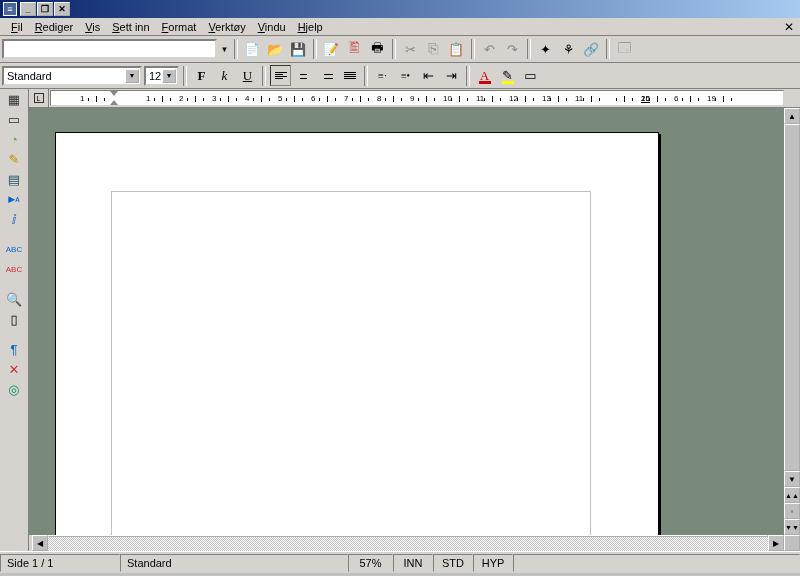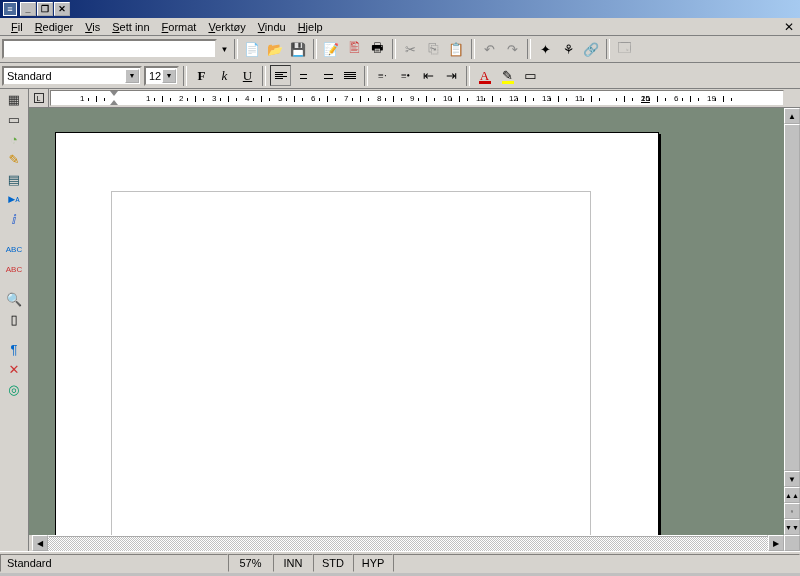--- a/index.html
+++ b/index.html
@@ -300,19 +300,20 @@
             <div class="sthumb-h"></div>
           </div>
         <div class="sbtn">▶</div>
       </div>
       <div style="width:16px;background:#c0c0c0;border:1px outset #fff"></div>
     </div>
   </div>
 </div>
 
 <div class="statusbar">
+  <div class="sb-cell" style="width:120px">Side 1 / 1</div>
   <div class="sb-cell" style="width:228px">Standard</div>
   <div class="sb-cell" style="width:45px;justify-content:center">57%</div>
   <div class="sb-cell" style="width:40px;justify-content:center">INN</div>
   <div class="sb-cell" style="width:40px;justify-content:center">STD</div>
   <div class="sb-cell" style="width:40px;justify-content:center">HYP</div>
   <div class="sb-cell" style="flex:1"></div>
 </div>
 
 </body></html>

